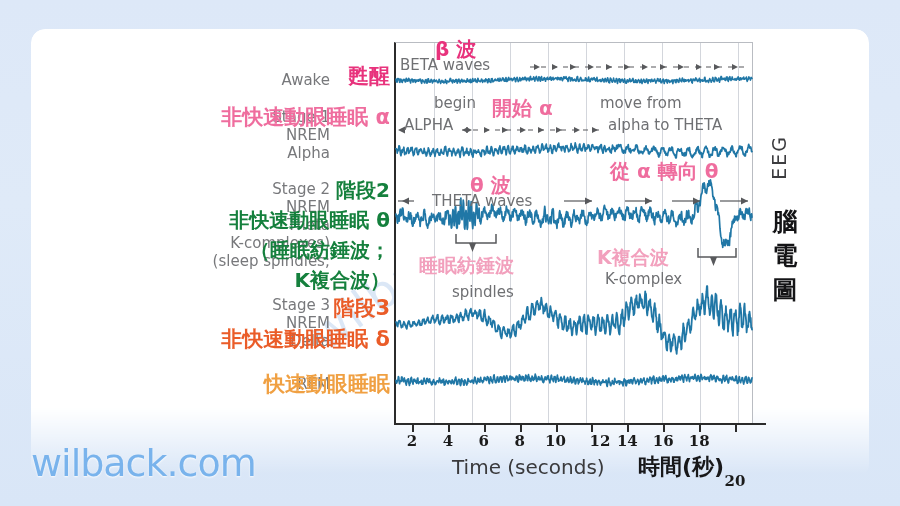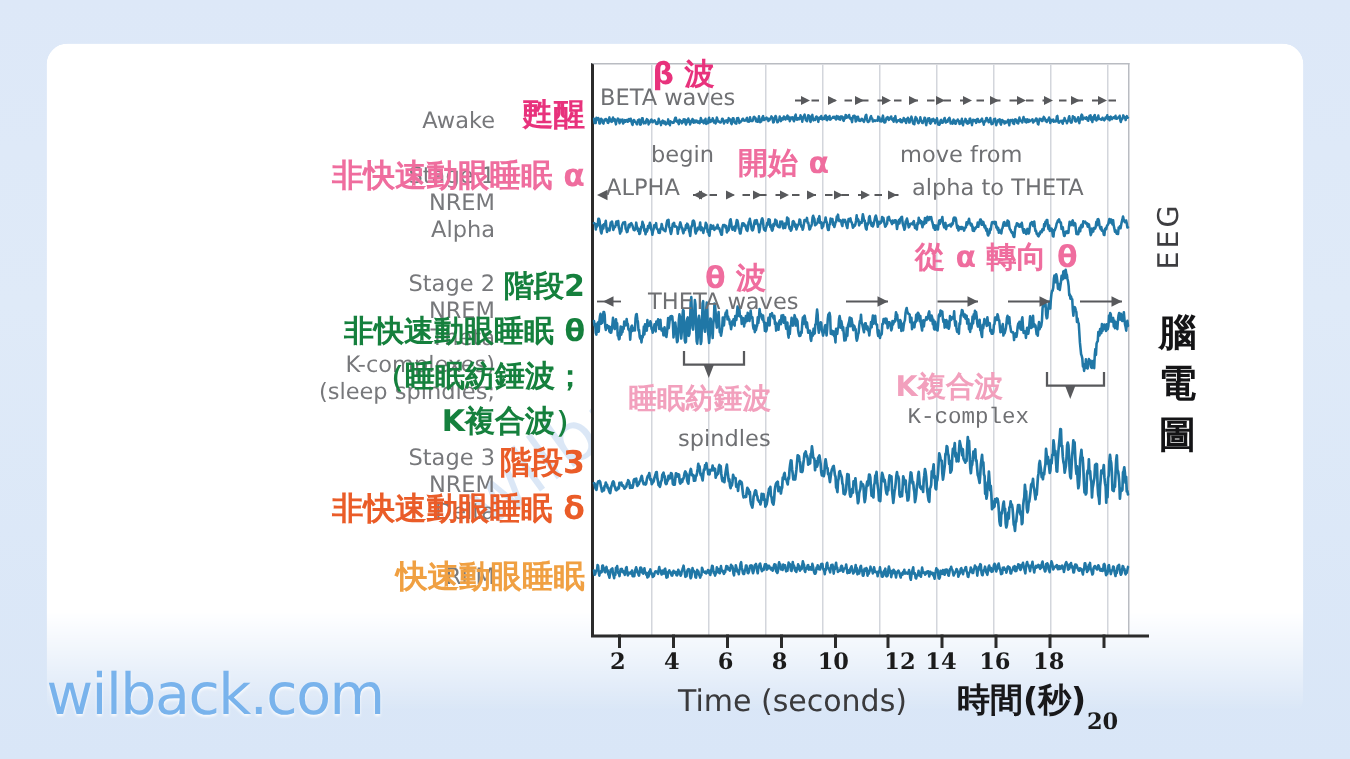--- a/index.html
+++ b/index.html
@@ -260,14 +260,14 @@
   <div class="anno anno-en" style="left:608px;top:116px;">alpha to THETA</div>
   <div class="anno anno-pink" style="left:610px;top:158px;">從 α 轉向 θ</div>
 
   <div class="anno anno-pink" style="left:470px;top:172px;">θ 波</div>
   <div class="anno anno-en" style="left:432px;top:192px;">THETA waves</div>
 
   <div class="anno anno-pink2" style="left:419px;top:253px;">睡眠紡錘波</div>
   <div class="anno anno-en" style="left:452px;top:283px;">spindles</div>
 
   <div class="anno anno-pink2" style="left:597px;top:245px;">K複合波</div>
-  <div class="anno anno-en" style="left:605px;top:270px;font-family:Liberation Mono, monospace;">K-complex</div>
+  <div class="anno anno-en" style="left:605px;top:270px;">K-complex</div>
 </div>
 
 </body></html>

